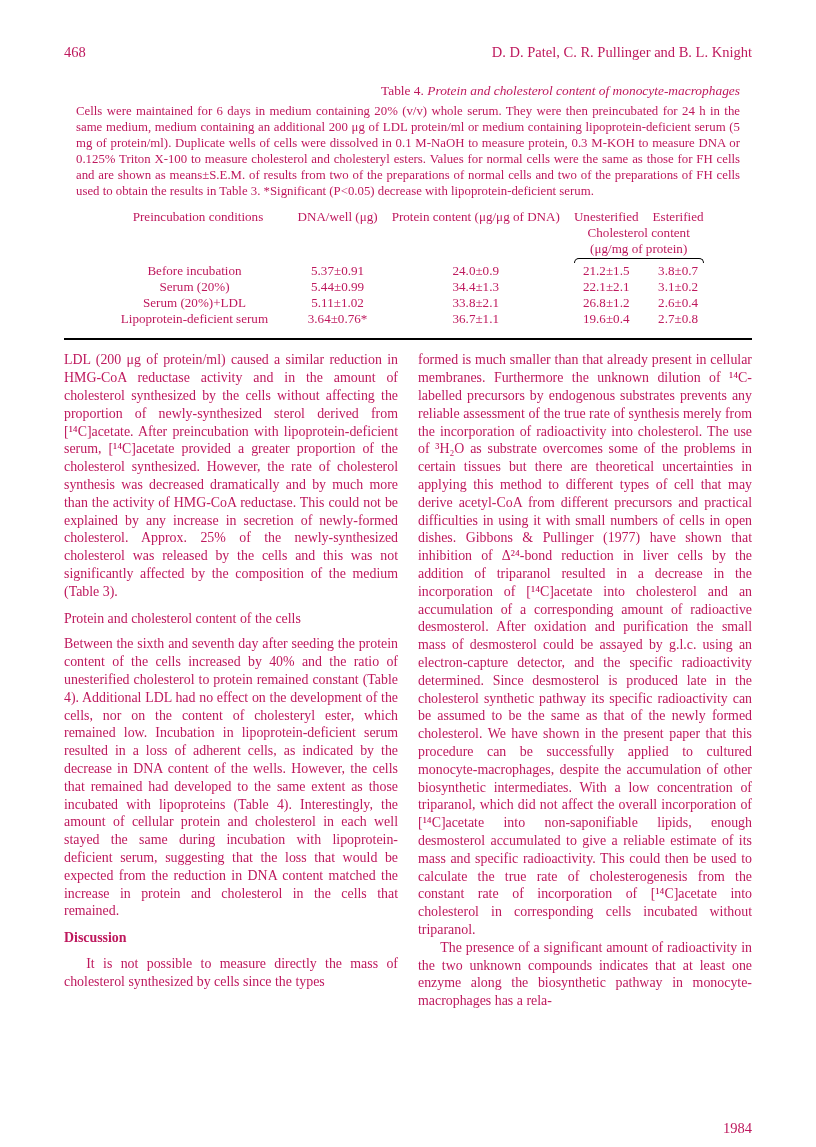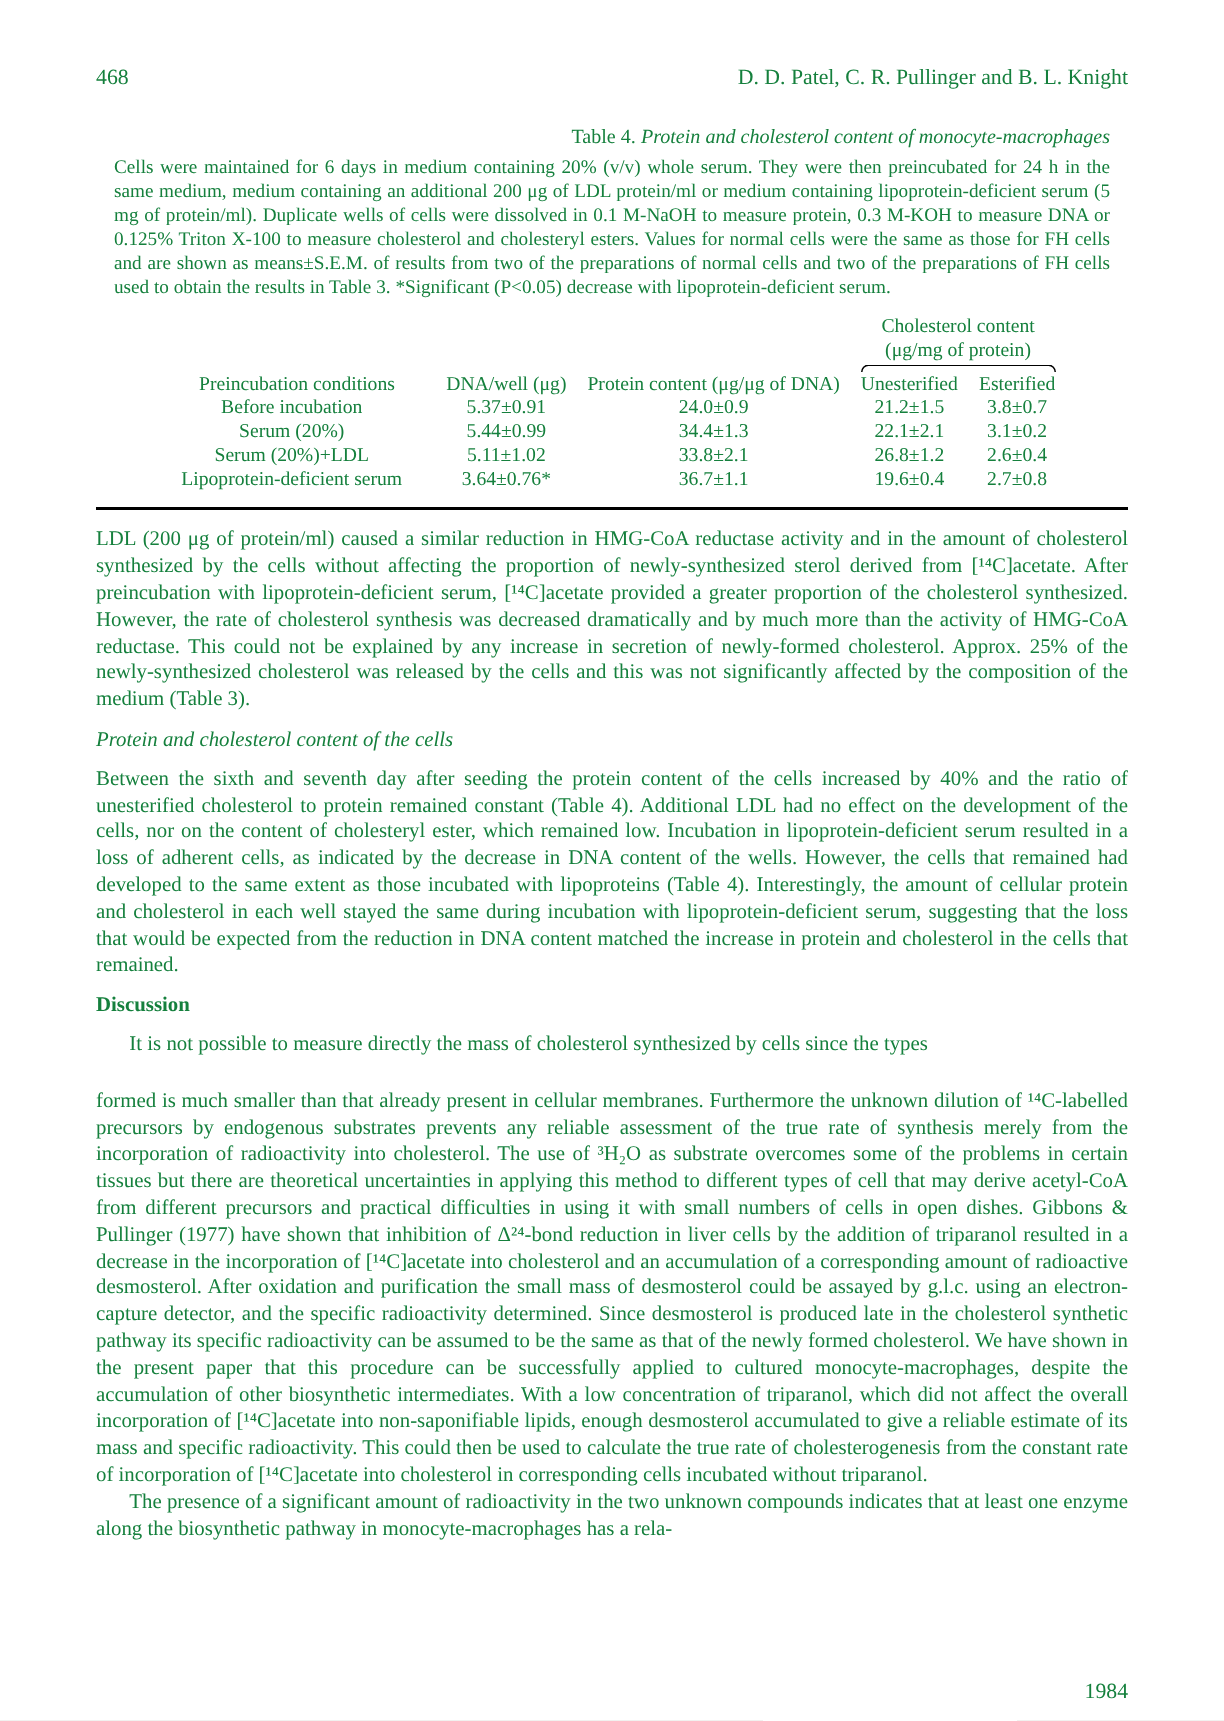--- a/index.html
+++ b/index.html
@@ -1,40 +1,40 @@
 <!DOCTYPE html>
 <html><head>
 <meta charset="utf-8">
 <style>
   html,body { margin:0; padding:0; background:#e8e8e4; }
   .page {
     width:816px; height:1147px; margin:0 auto; background:#ffffff;
-    font-family:"Liberation Serif", serif; color:#15803d;
+    font-family:"Liberation Serif", serif; color:#be185d;
     box-sizing:border-box; padding:44px 64px 26px 64px;
     position:relative; overflow:hidden;
   }
   .header { display:flex; justify-content:space-between; align-items:baseline; font-size:14.5px; }
   .table-block { width:664px; margin:22px auto 0 auto; }
   .caption { text-align:right; font-size:13.4px; margin-bottom:5px; }
   .cap-title { font-style:italic; }
   .desc { margin:0; text-align:justify; font-size:12.8px; line-height:15.9px; }
   table { border-collapse:collapse; margin:10px auto 0 auto; font-size:13.1px; }
   th, td { font-weight:normal; padding:0 7px; line-height:15.6px; vertical-align:bottom; }
   thead th { text-align:center; }
   .group-th .block { display:block; }
   .brace { display:block; height:4px; border:1px solid #000; border-bottom:none; border-radius:5px 5px 0 0; margin-top:2px; }
   tbody td { text-align:center; line-height:15.8px; }
   tbody td.row-label, th.row-head { text-align:center; padding-left:0; min-width:178px;margin-left:16px; }
   .divider { border-top:2.2px solid #000; margin:12px 0 11px 0; }
-  .columns { display:flex; gap:20px;flex-direction:column; }
+  .columns { display:flex; gap:20px; }
   .col { flex:1; text-align:justify; font-size:13.9px; line-height:17.8px; }
   .col p { margin:0; }
   .indent { text-indent:1.6em; }
   .subheading { font-size:13.9px; margin:9px 0 8px 0; font-weight:normal; }
-  .italic-h { font-style:italic; }
+  .italic-h { }
   .bold-h { font-weight:bold; }
   .year { position:absolute; right:64px; bottom:10px; font-size:14.5px; }
 </style>
 </head>
 <body>
 
 <div class="page">
 
   <div class="header">
     <span>468</span>
@@ -44,42 +44,42 @@
   <div class="table-block">
     <div class="caption">
       <span class="cap-label">Table 4.</span>
       <span class="cap-title">Protein and cholesterol content of monocyte-macrophages</span>
     </div>
     <p class="desc">Cells were maintained for 6 days in medium containing 20% (v/v) whole serum. They were then preincubated for 24 h in the same medium, medium containing an additional 200 μg of LDL protein/ml or medium containing lipoprotein-deficient serum (5 mg of protein/ml). Duplicate wells of cells were dissolved in 0.1 M-NaOH to measure protein, 0.3 M-KOH to measure DNA or 0.125% Triton X-100 to measure cholesterol and cholesteryl esters. Values for normal cells were the same as those for FH cells and are shown as means±S.E.M. of results from two of the preparations of normal cells and two of the preparations of FH cells used to obtain the results in Table 3. *Significant (P&lt;0.05) decrease with lipoprotein-deficient serum.</p>
 
     <table>
       <thead>
         <tr>
-          <th colspan="3"></th>
-          <th colspan="2" class="group-th">
-            <span class="block">Cholesterol content</span>
-            <span class="block">(μg/mg of protein)</span>
-            <span class="brace"></span>
-          </th>
-        </tr>
-        <tr>
           <th>
             <span class="block">Preincubation</span>
             <span class="block">conditions</span>
           </th>
           <th>
             <span class="block">DNA/well</span>
             <span class="block">(μg)</span>
           </th>
           <th>
             <span class="block">Protein content</span>
             <span class="block">(μg/μg of DNA)</span>
           </th>
           <th>Unesterified</th>
           <th>Esterified</th>
+        </tr>
+        <tr>
+          <th colspan="3"></th>
+          <th colspan="2" class="group-th">
+            <span class="block">Cholesterol content</span>
+            <span class="block">(μg/mg of protein)</span>
+            <span class="brace"></span>
+          </th>
         </tr>
       </thead>
       <tbody>
         <tr>
           <td class="row-label">Before incubation</td>
           <td>5.37±0.91</td>
           <td>24.0±0.9</td>
           <td>21.2±1.5</td>
           <td>3.8±0.7</td>
         </tr>

